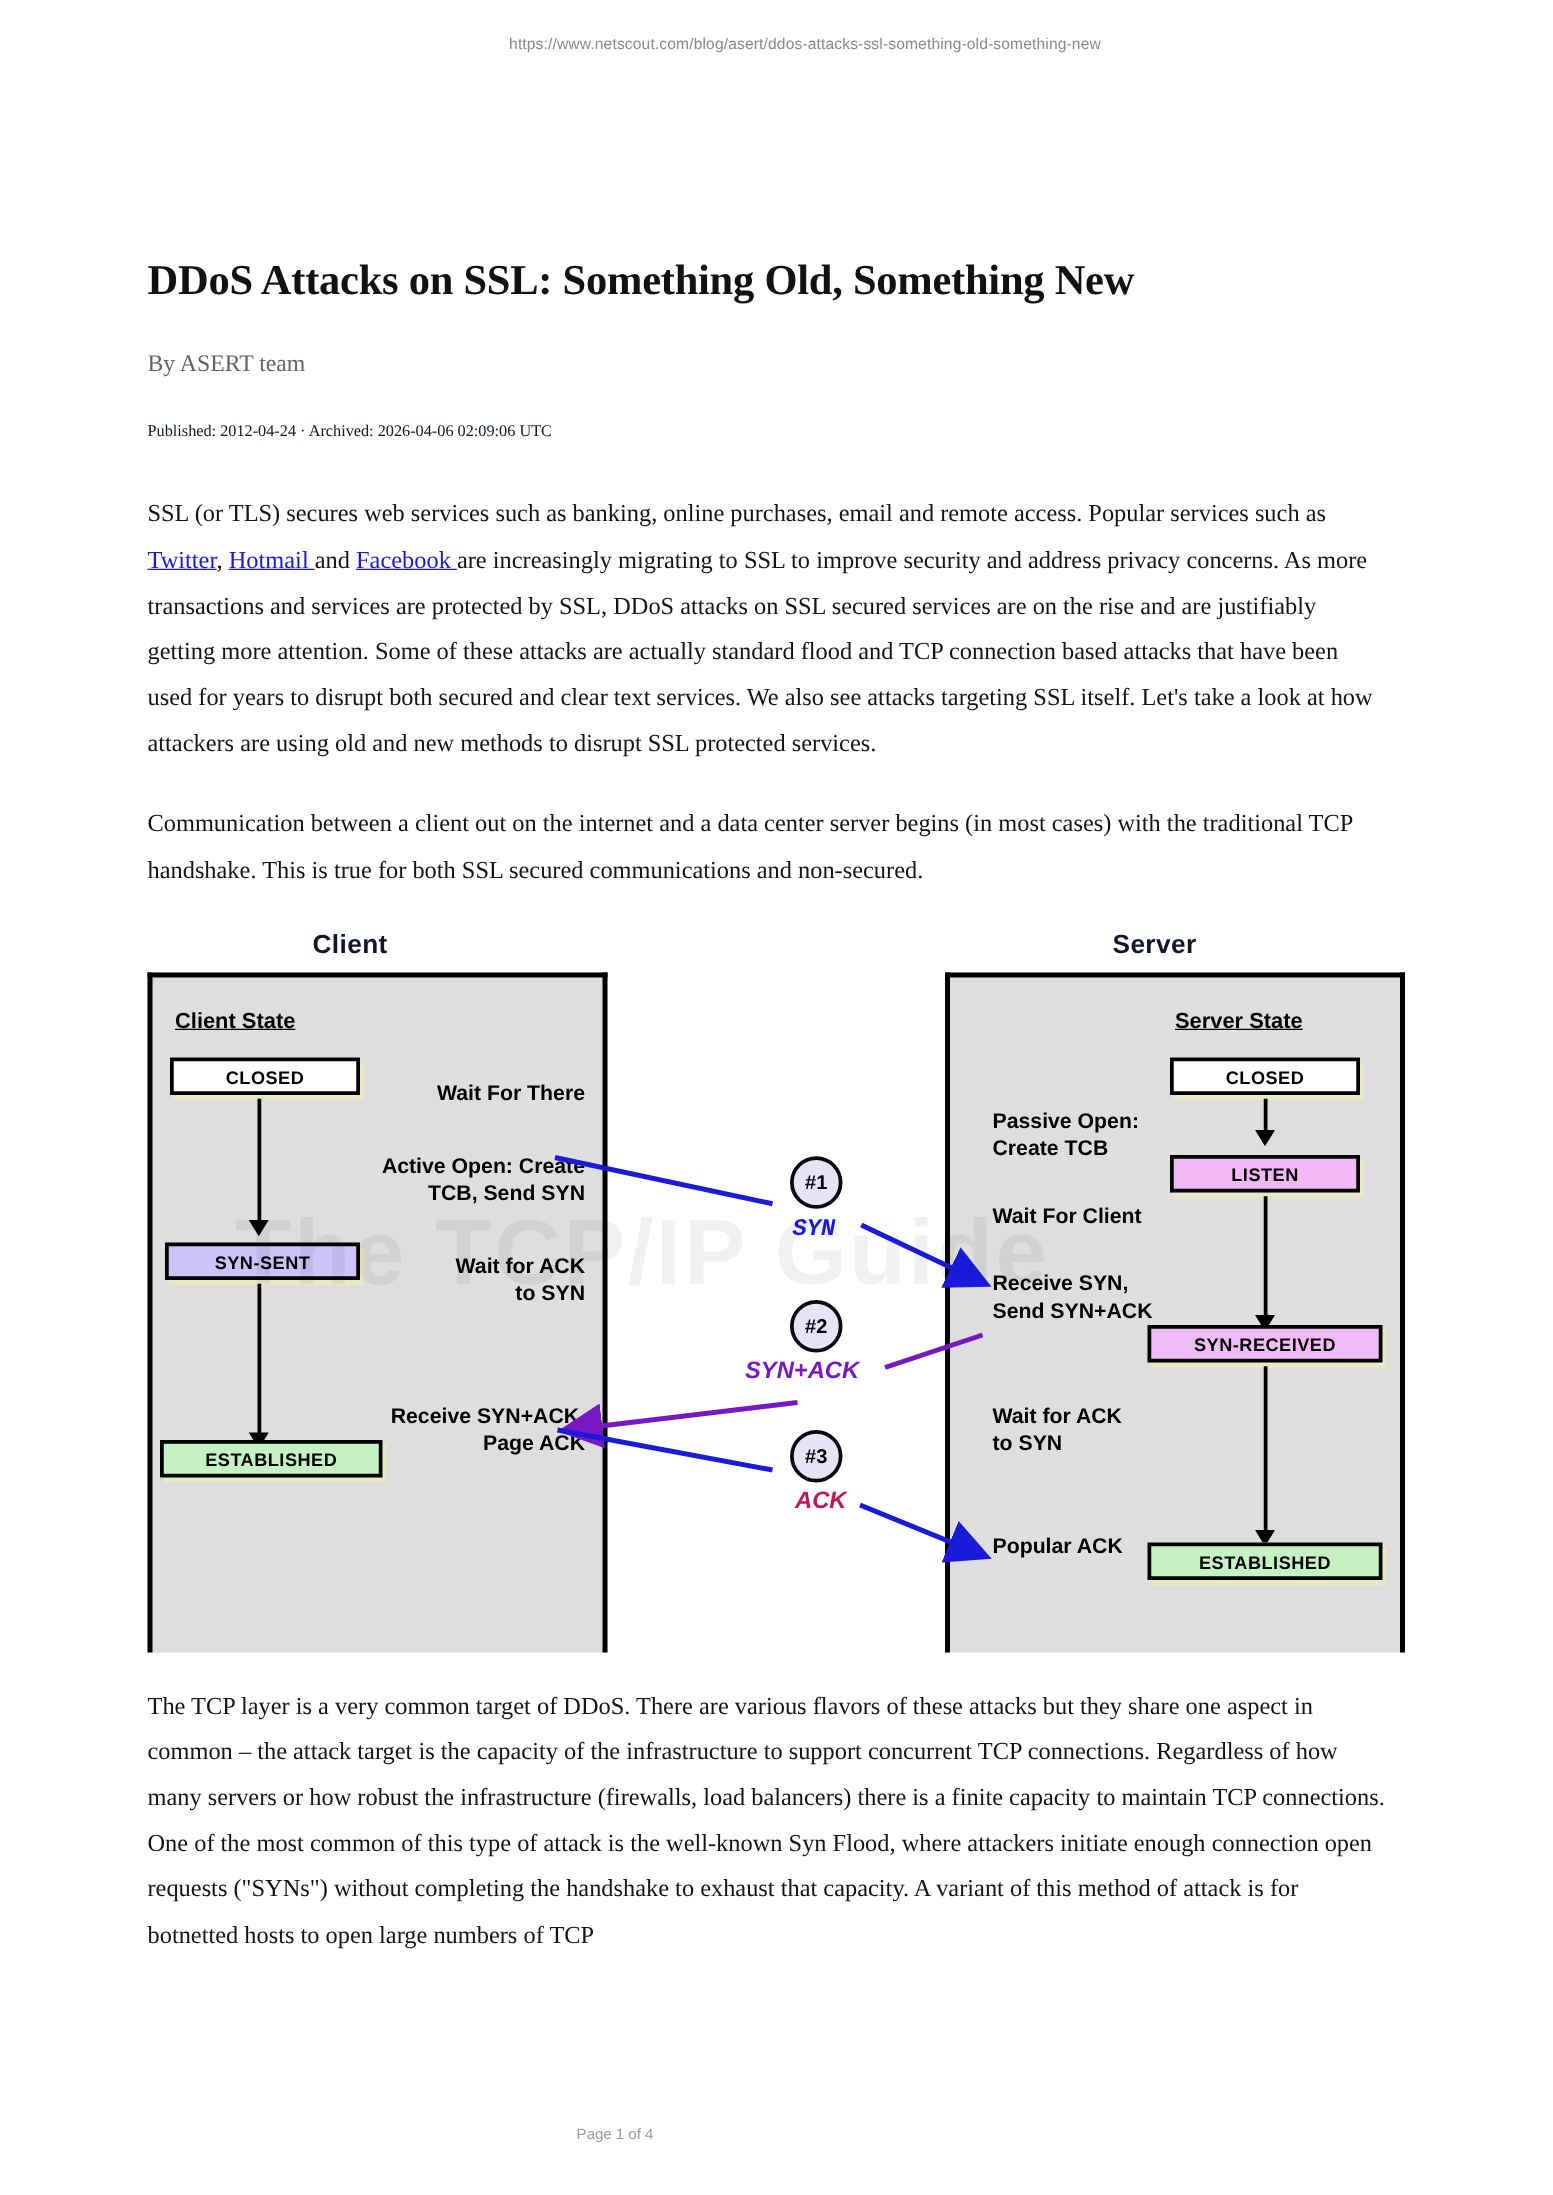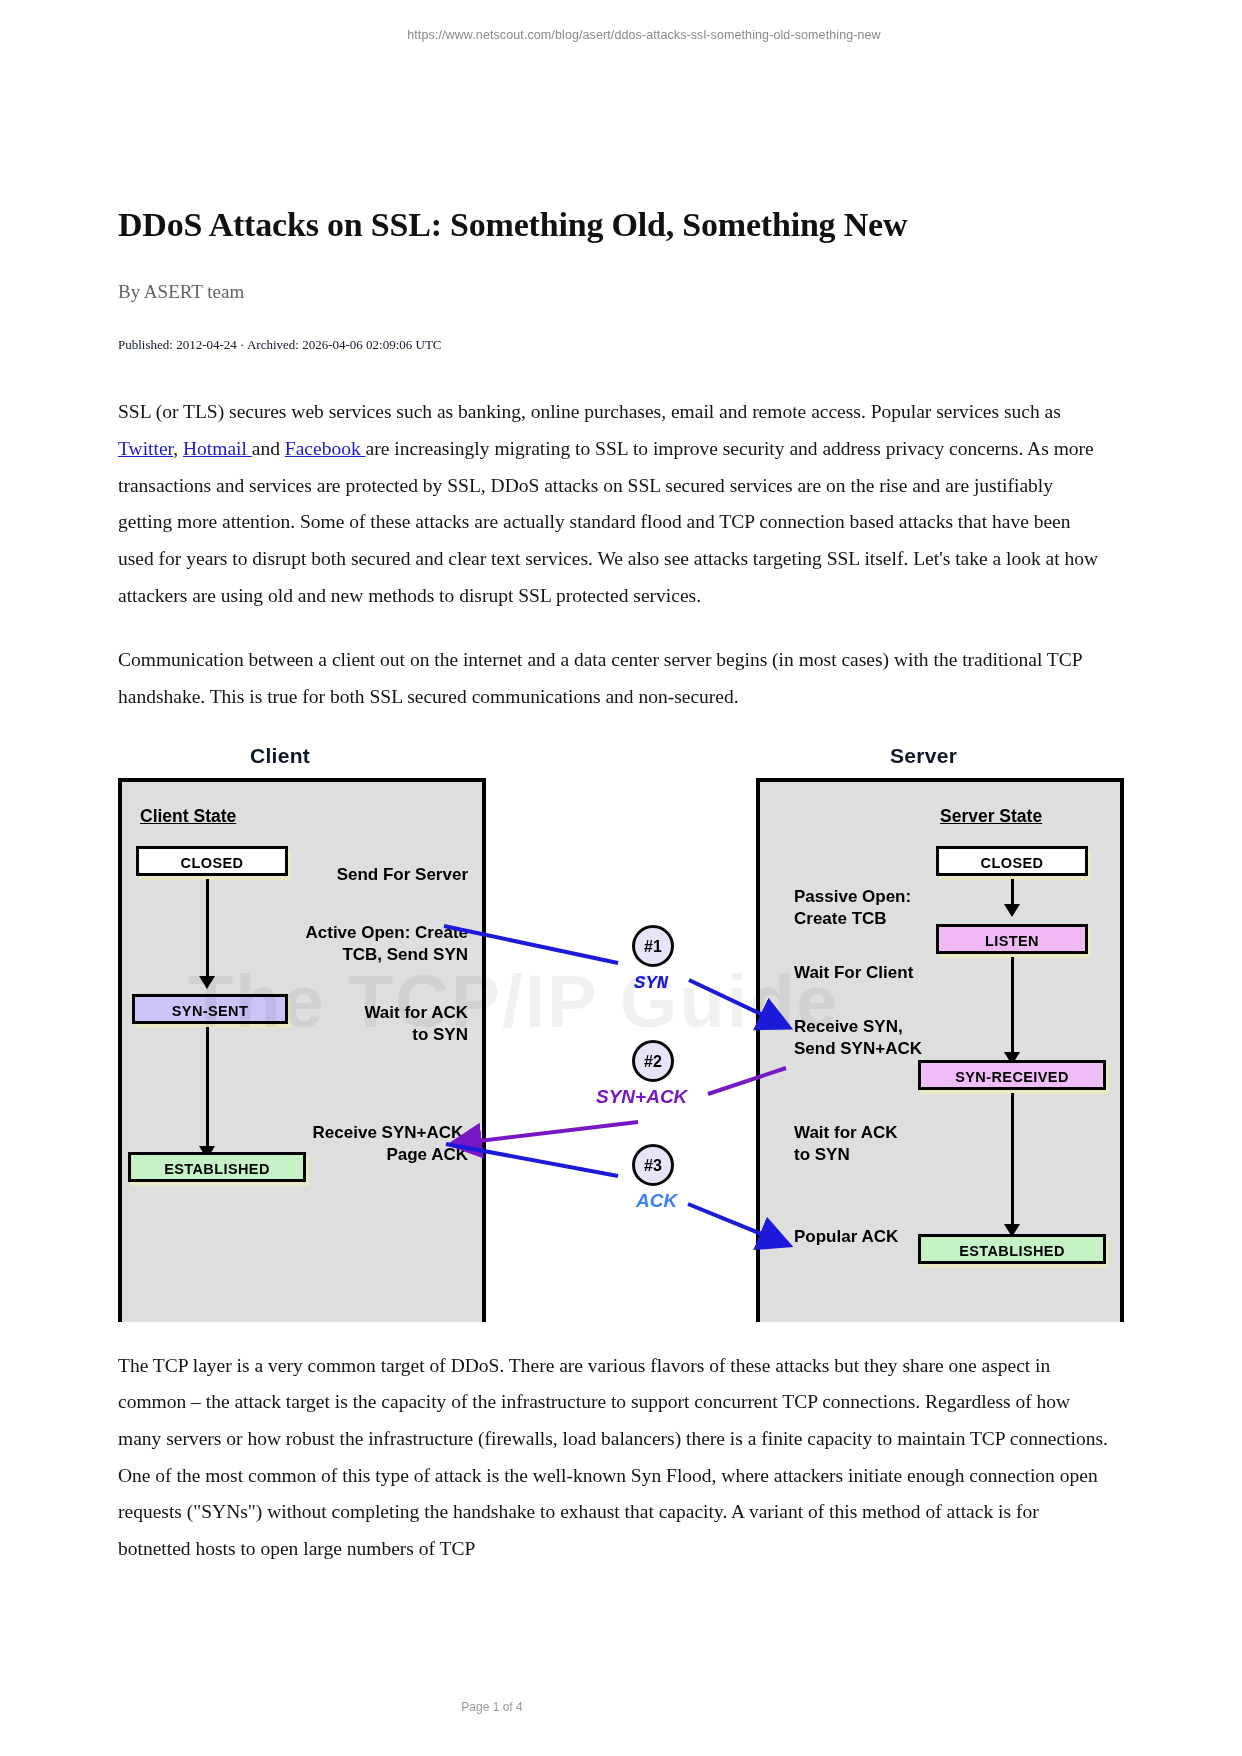--- a/index.html
+++ b/index.html
@@ -150,21 +150,21 @@
   .msg-label {
     position: absolute;
     font-size: 19px;
     font-weight: bold;
     font-style: italic;
     z-index: 6;
     white-space: nowrap;
   }
   .msg-syn { color: #1a1ad8; }
   .msg-synack { color: #7718c4; }
-  .msg-ack { color: #3b82f6; text-align: center; }
+  .msg-ack { color: #be185d; text-align: center; }
   .wm {
     position: absolute;
     left: 70px; top: 215px;
     font-size: 74px;
     font-weight: bold;
     color: rgba(0,0,0,0.055);
     letter-spacing: 2px;
     font-family: "Liberation Sans", "DejaVu Sans", sans-serif;
     pointer-events: none;
     z-index: 1;
@@ -212,21 +212,21 @@
       <div class="state-box" style="left:18px; top:102px; width:152px; background:#ffffff;">CLOSED</div>
       <div class="vline" style="left:88px; top:135px; height:100px;"></div>
       <div class="varrow" style="left:81px; top:232px;"></div>
 
       <div class="state-box" style="left:14px; top:250px; width:156px; background:#ccc3f7;">SYN-SENT</div>
       <div class="vline" style="left:88px; top:283px; height:122px;"></div>
       <div class="varrow" style="left:81px; top:402px;"></div>
 
       <div class="state-box" style="left:10px; top:408px; width:178px; background:#c4f2c4;">ESTABLISHED</div>
 
-      <div class="note right-align" style="left:118px; top:120px; width:232px;">Send For Server</div>
+      <div class="note right-align" style="left:118px; top:120px; width:232px;">Wait For There</div>
       <div class="note right-align" style="left:108px; top:178px; width:242px;">Active Open: Create
 TCB, Send SYN</div>
       <div class="note right-align" style="left:118px; top:258px; width:232px;">Wait for ACK
 to SYN</div>
       <div class="note right-align" style="left:108px; top:378px; width:242px;">Receive SYN+ACK,
 Page ACK</div>
 
       <div class="panel server"></div>
       <div class="panel-title" style="left:822px; top:62px;">Server State</div>
 

